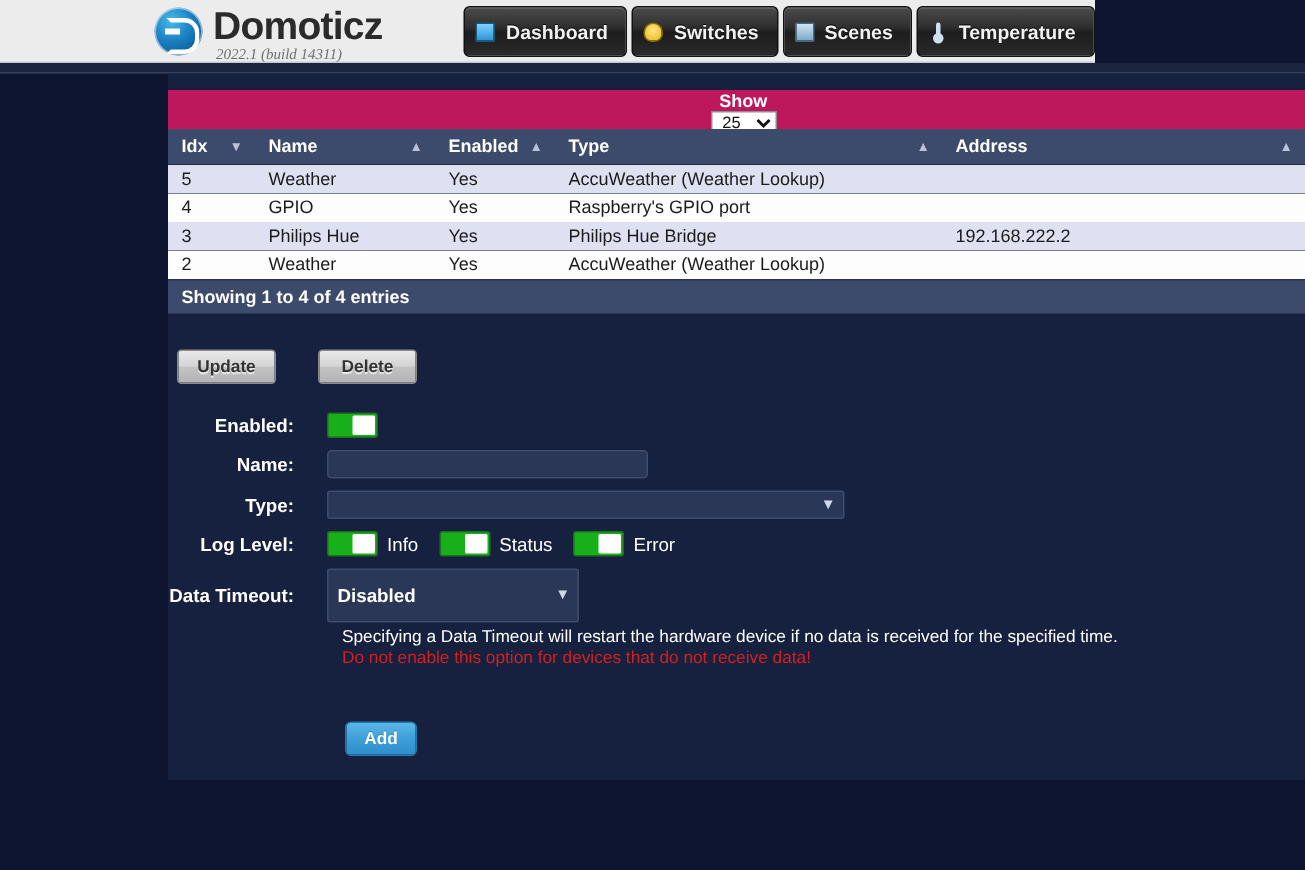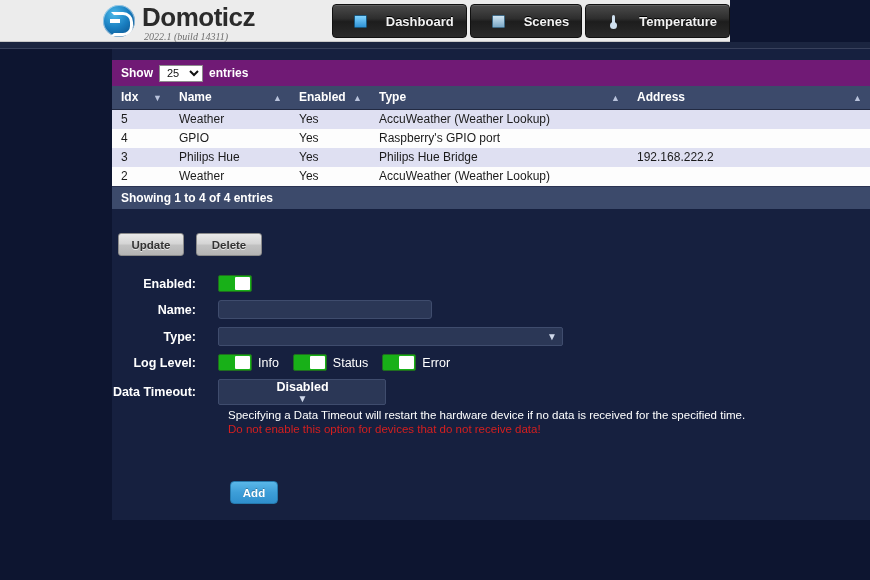--- a/index.html
+++ b/index.html
@@ -66,22 +66,22 @@
     font-style: italic;
     font-size: 10px;
     color: #6e6e6e;
     margin-top: 2px; margin-left: 2px;
   }
 
   
   #nav { position: absolute; right: 0; top: 4px; display: flex; gap: 3px; }
   .navbtn {
     height: 34px;
-    padding: 0 12px 0 21px;
-    display: flex; align-items: center; gap: 19px;
+    padding: 0 12px 0 7px;
+    display: flex; align-items: center; gap: 7px;
     background: linear-gradient(to bottom, #4b4b4b 0%, #2e2e2e 42%, #1d1d1d 52%, #2a2a2a 100%);
     border: 1px solid #111;
     border-radius: 4px;
     color: #f2f2f2;
     font-size: 13px; font-weight: bold;
     text-shadow: 0 -1px 0 #000;
     box-shadow: 0 1px 0 rgba(255,255,255,.12) inset;
     white-space: nowrap;
   }
   .navicon { width: 13px; height: 13px; flex: none; position: relative; }
@@ -109,24 +109,24 @@
     background: #16203f;
   }
 
   
   #table-wrap {
     position: absolute; left: 112px; top: 60px;
     width: 758px;
   }
   #length-bar {
     height: 26px;
-    background: #701a75;
+    background: #be185d;
     display: flex; align-items: center;
     padding-left: 9px;
-    color: #ffffff; font-size: 12px; font-weight: bold;
+    color: #ffffff; font-size: 12px; font-weight: bold; flex-direction: column;
   }
   #length-select {
     margin: 0 6px;
     height: 17px;
     width: 44px;
     font-size: 11px;
     font-family: "Liberation Sans", sans-serif;
     border: 1px solid #8d8d8d;
     background: #ffffff;
     color: #111;
@@ -169,21 +169,21 @@
     background: #3c4a6b;
     display: flex; align-items: center;
     padding-left: 9px;
     color: #ffffff; font-size: 12px; font-weight: bold;
     border-top: 1px solid #2a3352;
   }
 
   
   #actions {
     position: absolute; left: 118px; top: 233px;
-    display: flex; gap: 12px;
+    display: flex; gap: 28px;
   }
   .greybtn {
     width: 66px; height: 23px;
     background: linear-gradient(to bottom, #e9e9e9 0%, #d4d4d4 48%, #c2c2c2 52%, #b4b4b4 100%);
     border: 1px solid #8b8b8b;
     border-radius: 3px;
     color: #333; font-size: 11.5px; font-weight: bold;
     display: flex; align-items: center; justify-content: center;
     text-shadow: 0 1px 0 rgba(255,255,255,.7);
   }
@@ -233,21 +233,21 @@
   .selinput {
     height: 19px;
     background: #2b3756;
     border: 1px solid #3f4c6d;
     border-radius: 2px;
     display: flex; align-items: center; justify-content: space-between;
     padding: 0 5px 0 6px;
     color: #ffffff; font-size: 12.5px; font-weight: bold;
   }
   #type-select { width: 345px; }
-  #timeout-select { width: 168px; height: 26px; flex-direction: column; }
+  #timeout-select { width: 168px; height: 36px; }
   .caret { font-size: 10px; color: #cfd8ea; line-height: 1; }
 
   #hint-line {
     margin-left: 116px;
     color: #ffffff;
     font-size: 11.5px;
     line-height: 14px;
   }
   #warn-line {
     margin-left: 116px;
@@ -277,20 +277,24 @@
     <div id="brand-text">
       <span id="brand-name">Domoticz</span>
       <span id="brand-version">2022.1 (build 14311)</span>
     </div>
   </div>
 
   <div id="nav">
     <div class="navbtn">
       <span class="navicon ic-monitor"></span>
       <span>Dashboard</span>
+    </div>
+    <div class="navbtn">
+      <span class="navicon ic-bulb"></span>
+      <span>Switches</span>
     </div>
     <div class="navbtn">
       <span class="navicon ic-scene"></span>
       <span>Scenes</span>
     </div>
     <div class="navbtn">
       <span class="navicon ic-therm"></span>
       <span>Temperature</span>
     </div>
   </div>

